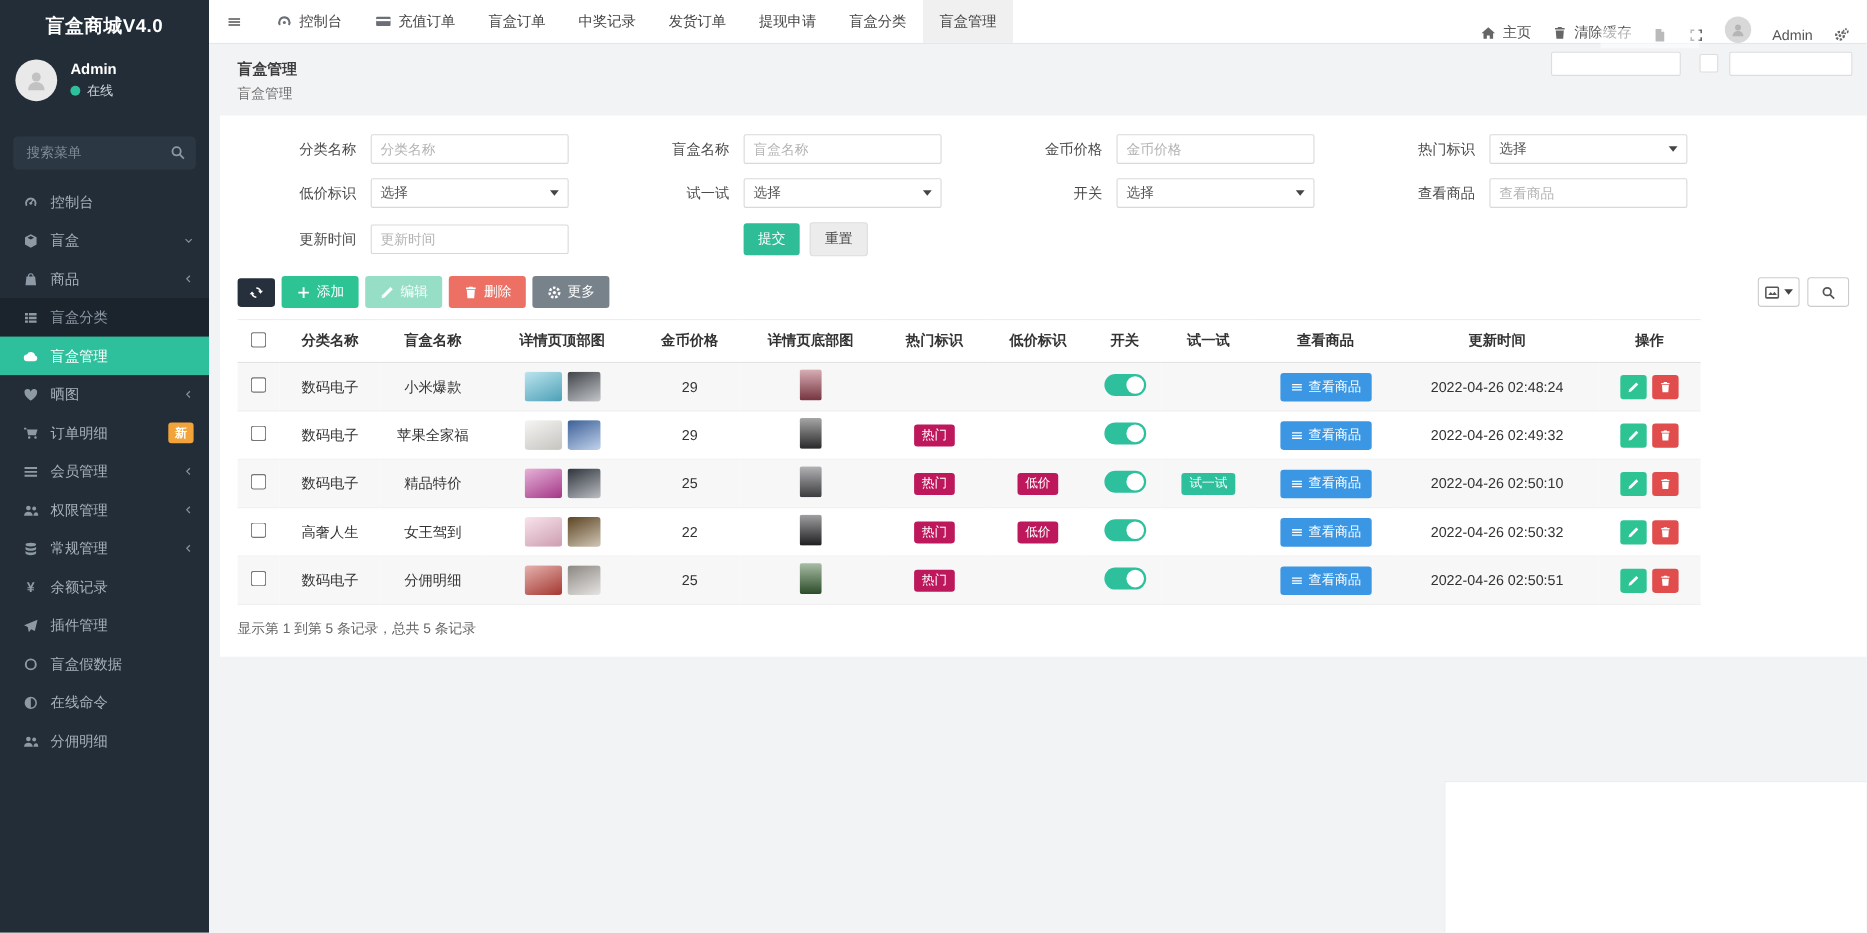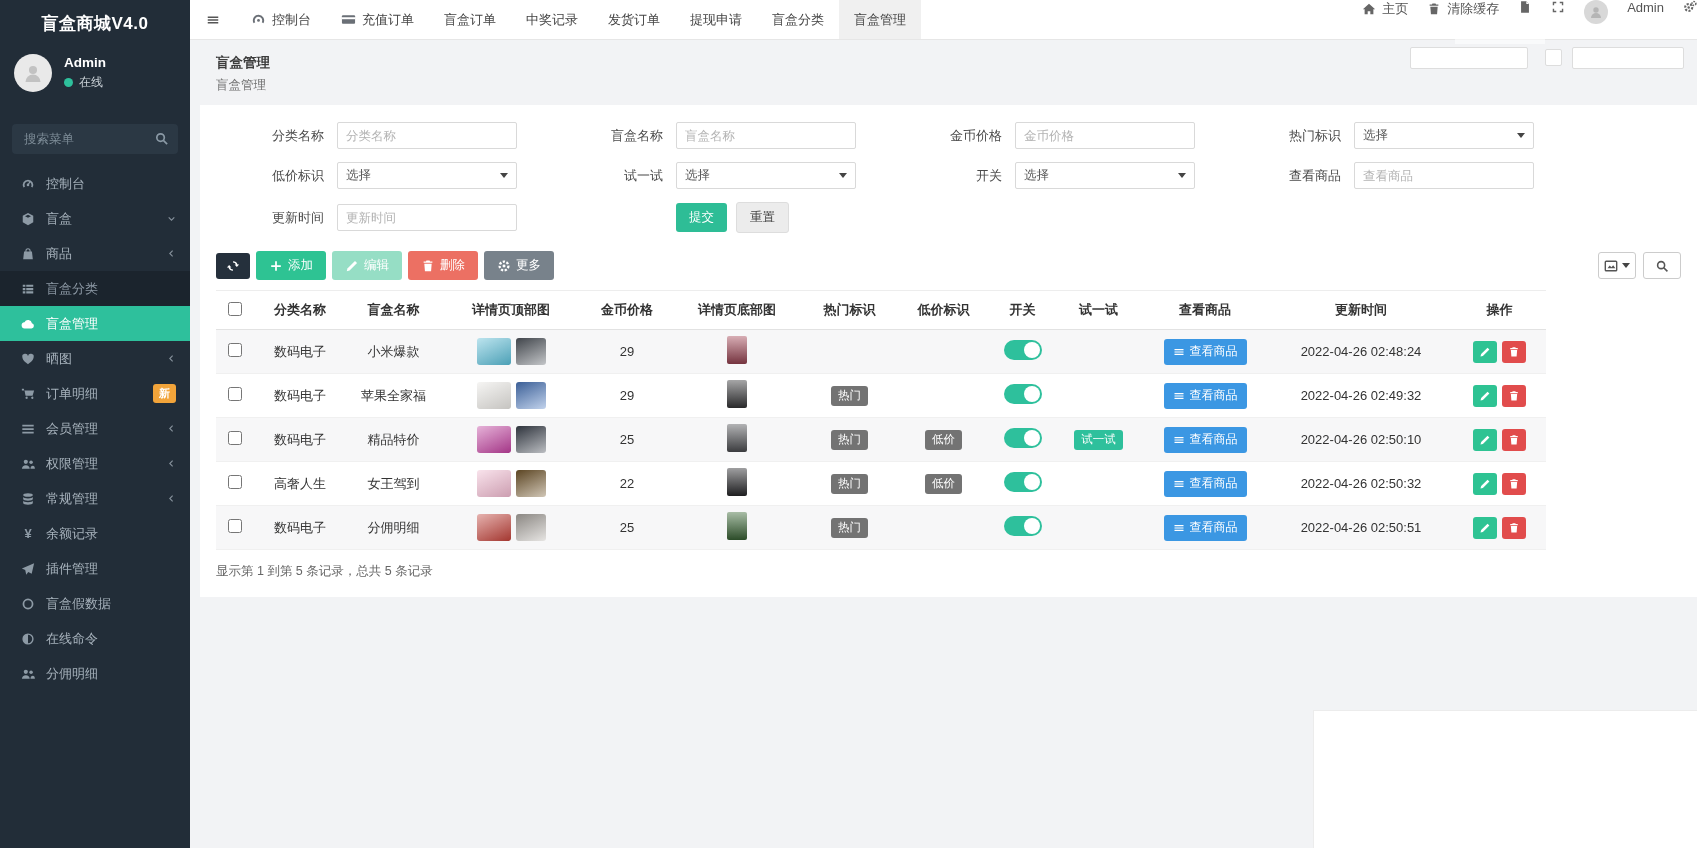--- a/index.html
+++ b/index.html
@@ -29,21 +29,21 @@
   .chev{width:9px;height:9px;fill:none;stroke:currentColor;stroke-width:2;opacity:.75}
   .badge-new{background:#f2a43a;color:#fff;font-size:11px;padding:2px 6px;border-radius:3px;font-weight:bold}
   .yen-glyph{width:14px;margin-right:11px;font-weight:bold;font-size:13px;color:#8d9aa5;text-align:center}
   
   .main{position:absolute;left:190px;top:0;right:0;bottom:0}
   .navbar{height:40px;background:#fff;border-bottom:1px solid #e6e6e6;display:flex;align-items:stretch}
   .nav-burger{display:flex;align-items:center;padding:0 16px;color:#555;cursor:pointer}
   .tab{display:flex;align-items:center;gap:6px;padding:0 15px;font-size:13px;color:#444;cursor:pointer;white-space:nowrap}
   .tab .ic{width:15px;height:15px;color:#6a6f76}
   .tab.active{background:#f0f0f0}
-  .nav-right{margin-left:auto;display:flex;align-items:flex-start;gap:19px;}
+  .nav-right{margin-left:auto;display:flex;align-items:flex-end;gap:19px;padding-right:16px}
   .nav-link{display:flex;align-items:center;gap:6px;font-size:13px;color:#555;cursor:pointer}
   .nav-link .ic{width:14px;height:14px;color:#666}
   .nav-iconbtn{color:#666;cursor:pointer;display:flex;align-items:center}
   .avatar-sm{width:24px;height:24px;border-radius:50%;background:#d8d8d8;display:flex;align-items:center;justify-content:center}
   .avatar-sm svg{width:16px;height:16px;fill:#b5b5b5}
   .nav-user{font-size:13px;color:#555}
   
   .content{position:absolute;top:40px;left:0;right:0;bottom:0;background:#f2f3f5}
   .page-header{padding:14px 0 11px 26px}
   .page-header .pt{font-size:13.5px;font-weight:bold;color:#3c3c3c}
@@ -75,21 +75,21 @@
   table{border-collapse:collapse;table-layout:fixed;width:1330px;margin-left:16px}
   thead th{padding:10px 4px;font-size:13px;font-weight:bold;color:#333;border-top:1px solid #ededed;border-bottom:1px solid #e2e2e2;text-align:center}
   tbody td{padding:6px 4px;font-size:13px;color:#333;text-align:center;vertical-align:middle;height:39px}
   tbody tr:nth-child(odd){background:#f7f7f8}
   tbody tr{border-bottom:1px solid #f0f0f0}
   .thumbs{display:flex;align-items:center;justify-content:center;gap:5px}
   .thumb-box{width:34px;height:27px;border-radius:3px;background-image:linear-gradient(155deg,rgba(255,255,255,.6),rgba(0,0,0,.15))}
   .thumb-items{width:30px;height:27px;border-radius:3px;background-image:linear-gradient(335deg,rgba(255,255,255,.65),rgba(0,0,0,.25))}
   .thumb-bot{width:20px;height:28px;border-radius:2px;margin:0 auto;background-image:linear-gradient(180deg,rgba(255,255,255,.55),rgba(0,0,0,.3))}
   .badge{display:inline-block;padding:2.5px 7px;border-radius:3px;color:#fff;font-size:11.5px;white-space:nowrap}
-  .badge-hot,.badge-low{background:#737373}
+  .badge-hot,.badge-low{background:#be185d}
   .badge-try{background:#2ec09c}
   .toggle{display:inline-block;width:38px;height:20px;border-radius:10px;background:#2ec09c;position:relative;cursor:pointer}
   .toggle::after{content:"";position:absolute;right:2px;top:2px;width:16px;height:16px;border-radius:50%;background:#fff}
   .view-btn{background:#3b97e3;color:#fff;font-size:12px;padding:4.5px 9px;border-radius:3px;border:none;display:inline-flex;align-items:center;gap:5px;cursor:pointer;font-family:inherit}
   .view-btn .ic{width:12px;height:12px}
   .ops{display:flex;align-items:center;justify-content:center;gap:5px}
   .op{width:24px;height:22px;border:none;border-radius:3px;display:inline-flex;align-items:center;justify-content:center;color:#fff;cursor:pointer}
   .op .ic{width:12px;height:12px}
   .op-edit{background:#2ec393}
   .op-del{background:#e14c4c}

